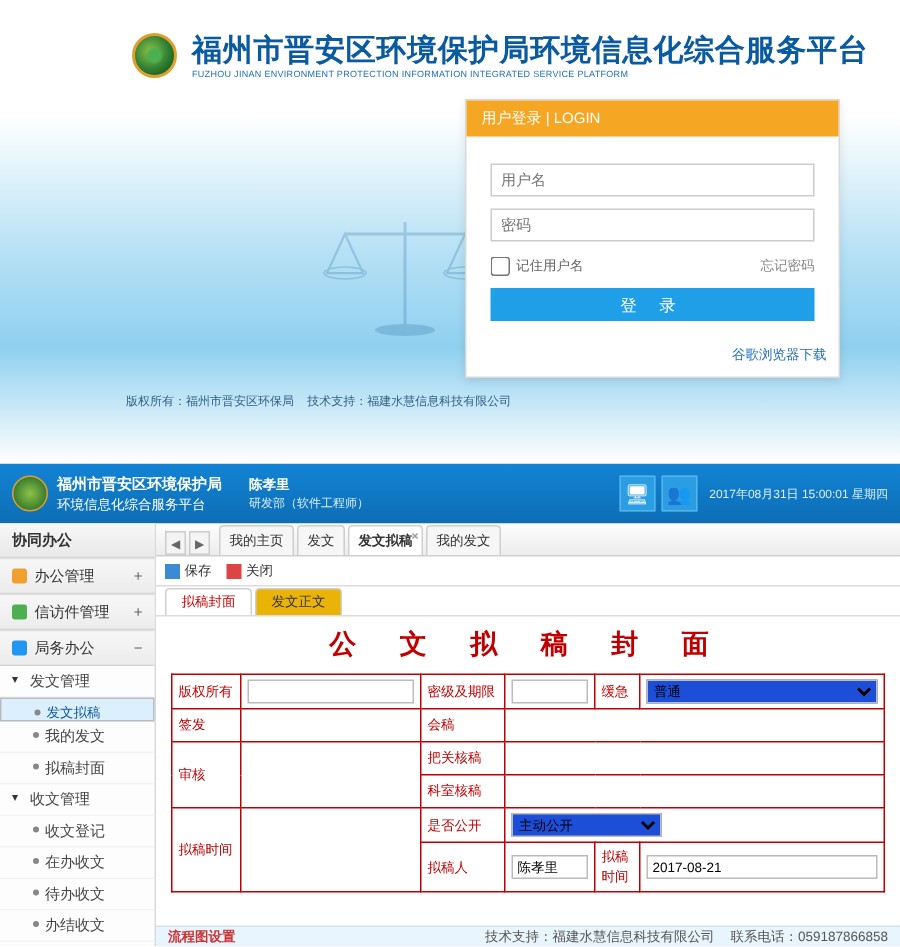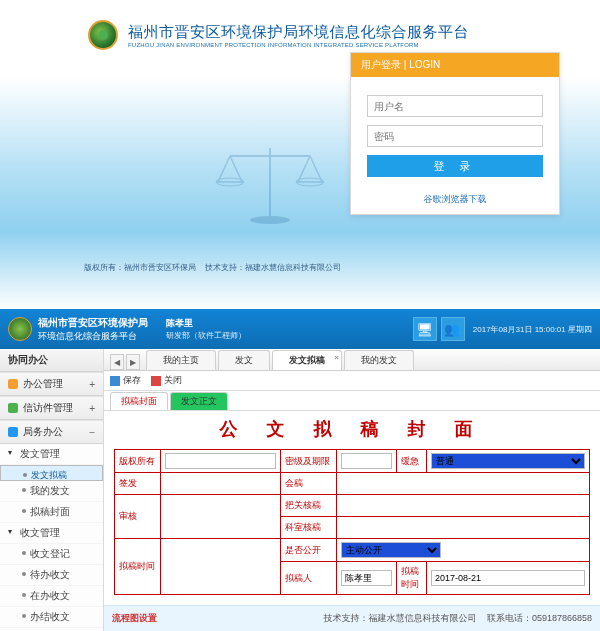--- a/index.html
+++ b/index.html
@@ -3,31 +3,31 @@
 <meta charset="utf-8">
 <style>
 *{box-sizing:border-box;margin:0;padding:0;font-family:"Microsoft YaHei",Arial,sans-serif}
 body{width:600px;height:631px;overflow:hidden;font-size:10px;color:#333}
 
 
 .login-area{height:309px;background:linear-gradient(180deg,#fff 0%,#fff 25%,#b5e0f5 55%,#8fd0ef 75%,#fff 100%);position:relative}
 .brand{display:flex;align-items:center;padding:20px 0 6px 88px}
 .logo{width:30px;height:30px;border-radius:50%;background:radial-gradient(circle at 40% 40%,#8bc34a 0%,#2e7d32 55%,#1b5e20 80%);border:2px solid #e0a030;margin-right:10px;position:relative}
 .logo:after{content:"";position:absolute;inset:6px;border-radius:50%;background:radial-gradient(circle,#4caf50 0 40%,transparent 60%)}
-.brand-text .cn{font-size:15px;font-weight:400;color:#0a5aa0;letter-spacing:.5px}
+.brand-text .cn{font-size:20px;font-weight:700;color:#0a5aa0;letter-spacing:.5px}
 .brand-text .en{font-size:6px;color:#2273b5;letter-spacing:.2px}
 .scale{position:absolute;left:200px;top:140px;width:140px;height:90px;opacity:.25}
-.login-card{position:absolute;right:40px;top:52px;width:210px;background:#fff;border:1px solid #d9d9d9;box-shadow:0 2px 6px rgba(0,0,0,.1)}
+.login-card{position:absolute;right:40px;top:66px;width:250px;background:#fff;border:1px solid #d9d9d9;box-shadow:0 2px 6px rgba(0,0,0,.1)}
 .login-head{background:#f5a623;color:#fff;font-size:10px;padding:5px 10px}
 .login-body{padding:18px 16px 8px}
 .login-body input[type=text],.login-body input[type=password]{width:100%;height:22px;border:1px solid #ccc;margin-bottom:8px;padding:0 6px;font-size:10px;color:#666}
 .remember{display:flex;align-items:center;font-size:9px;color:#666;margin:2px 0 8px}
 .remember input{margin-right:4px}
 .login-btn{width:100%;height:22px;background:#1e9fe8;color:#fff;border:none;font-size:11px;letter-spacing:6px;cursor:pointer}
-.dl-link{text-align:center;padding:8px;font-size:9px;color:#1e6db5}
+.dl-link{text-align:right;padding:8px;font-size:9px;color:#1e6db5}
 .copyright{position:absolute;left:84px;bottom:36px;font-size:8px;color:#305f87}
 
 
 .app{height:322px;display:flex;flex-direction:column}
 .app-top{height:40px;background:linear-gradient(180deg,#1284d5 0%,#0d6db4 100%);display:flex;align-items:center;color:#fff;padding:0 8px;font-size:9px}
 .app-top .logo2{width:24px;height:24px;border-radius:50%;background:radial-gradient(circle,#8bc34a,#1b5e20);border:1px solid #e0a030;margin-right:6px}
 .app-title .t1{font-size:10px;font-weight:600}
 .app-title .t2{font-size:9px}
 .user-block{margin-left:18px}
 .user-block .role{font-size:8px;color:#d8ecf8}
@@ -47,38 +47,38 @@
 .sub .dot{position:absolute;left:12px;top:7px;width:4px;height:4px;border-radius:50%;background:#555}
 .sub.l2 .dot{left:22px;background:#888}
 .sub.sel{background:#dcefff;color:#0d5a99}
 .sub .arrow{position:absolute;left:8px;top:4px;font-size:8px;color:#333}
 .side-flex{flex:1}
 
 .main{flex:1;display:flex;flex-direction:column;min-width:0}
 .tabs{height:22px;background:linear-gradient(#fefefe,#ececec);display:flex;align-items:flex-end;border-bottom:1px solid #cfcfcf;padding-left:6px;font-size:9px}
 .tabs .tctl{display:flex;gap:2px;margin-right:6px}
 .tarr{width:14px;height:16px;background:#f4f4f4;border:1px solid #ccc;display:flex;align-items:center;justify-content:center;font-size:8px;color:#666;cursor:pointer}
-.tab{padding:3px 16px;border:1px solid #cfcfcf;border-bottom:none;background:#f6f6f6;margin-right:2px;border-radius:3px 3px 0 0;cursor:pointer;position:relative}
+.tab{padding:3px 6px;border:1px solid #cfcfcf;border-bottom:none;background:#f6f6f6;margin-right:2px;border-radius:3px 3px 0 0;cursor:pointer;position:relative}
 .tab.active{background:#fff;font-weight:600}
 .tab .x{position:absolute;right:2px;top:2px;font-size:8px;color:#999}
 .toolbar{height:20px;display:flex;align-items:center;border-bottom:1px solid #dcdcdc;padding:0 6px;font-size:9px}
 .tb-btn{margin-right:10px;display:flex;align-items:center;gap:3px;cursor:pointer;color:#333}
 .tb-btn .i{width:10px;height:10px;display:inline-block}
 .subtabs{height:20px;display:flex;align-items:flex-end;padding-left:6px;border-bottom:1px solid #dcdcdc;font-size:9px}
-.stab{padding:2px 10px;border:1px solid #cfcfcf;border-bottom:none;background:#22c55e;margin-right:2px;border-radius:3px 3px 0 0;cursor:pointer}
+.stab{padding:2px 10px;border:1px solid #cfcfcf;border-bottom:none;background:#eab308;margin-right:2px;border-radius:3px 3px 0 0;cursor:pointer}
 .stab.active{background:#fff;color:#c00}
 .form-wrap{flex:1;overflow:auto;padding:6px 10px 0}
 .form-title{text-align:center;color:#c00000;font-size:18px;font-weight:600;letter-spacing:12px;margin:0 0 8px}
 table.doc{width:100%;border-collapse:collapse;font-size:9px}
 table.doc td{border:1px solid #c00000;padding:3px 4px;color:#c00000;height:22px;vertical-align:middle}
 table.doc td.val{color:#333}
 .inp{width:100%;height:16px;border:1px solid #bbb;font-size:9px;padding:0 3px;background:#fff}
 .sel{height:16px;border:1px solid #bbb;font-size:9px;background:#1d4ed8}
 .huge td{height:56px}
-.statusbar{height:26px;background:#e9f5fe;border-top:1px solid #cfe5f4;display:flex;align-items:center;font-size:9px;padding:0 8px}
+.statusbar{height:14px;background:#e9f5fe;border-top:1px solid #cfe5f4;display:flex;align-items:center;font-size:9px;padding:0 8px}
 .statusbar .link{color:#c33;font-weight:600}
 .statusbar .r{margin-left:auto;color:#555}
 .statusbar .r span{margin-left:8px}
 </style>
 </head>
 <body>
 
 <div class="login-area">
   <div class="brand">
     <div class="logo"></div>
@@ -96,20 +96,25 @@
     <path d="M100 16 L88 42 L112 42 Z" fill="none" stroke="#2a6da0" stroke-width="1.5"></path>
     <ellipse cx="100" cy="42" rx="14" ry="4" fill="none" stroke="#2a6da0"></ellipse>
     <ellipse cx="60" cy="80" rx="20" ry="4" fill="#2a6da0"></ellipse>
   </svg>
 
   <div class="login-card">
     <div class="login-head">用户登录 | LOGIN</div>
     <div class="login-body">
       <input type="text" placeholder="用户名" style="">
       <input type="password" placeholder="密码" style="">
+      <label class="remember">
+        <input type="checkbox" style="">
+        <span>记住用户名</span>
+        <span style="margin-left:auto;color:#888">忘记密码</span>
+      </label>
       <button class="login-btn">登  录</button>
     </div>
     <div class="dl-link">谷歌浏览器下载</div>
   </div>
 
   <div class="copyright">
     <span>版权所有：福州市晋安区环保局</span>&nbsp;&nbsp;&nbsp;
     <span>技术支持：福建水慧信息科技有限公司</span>
   </div>
 </div>
@@ -154,22 +159,22 @@
           <span class="pm">−</span>
         </div>
 
       <div class="sub"><span class="arrow">▾</span><span>发文管理</span></div>
       <div class="sub l2 sel"><span class="dot"></span><span>发文拟稿</span></div>
       <div class="sub l2"><span class="dot"></span><span>我的发文</span></div>
       <div class="sub l2"><span class="dot"></span><span>拟稿封面</span></div>
 
       <div class="sub"><span class="arrow">▾</span><span>收文管理</span></div>
       <div class="sub l2"><span class="dot"></span><span>收文登记</span></div>
+      <div class="sub l2"><span class="dot"></span><span>在办收文</span></div>
       <div class="sub l2"><span class="dot"></span><span>待办收文</span></div>
-      <div class="sub l2"><span class="dot"></span><span>在办收文</span></div>
       <div class="sub l2"><span class="dot"></span><span>办结收文</span></div>
       <div class="sub l2"></div>
 
       <div class="side-flex"></div>
 
     </div>
 
     <div class="main">
       <div class="tabs">
         <div class="tctl">

